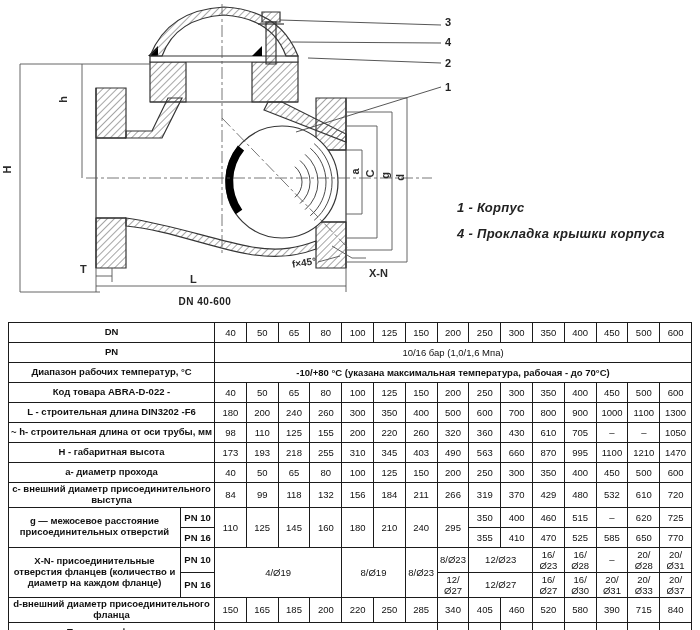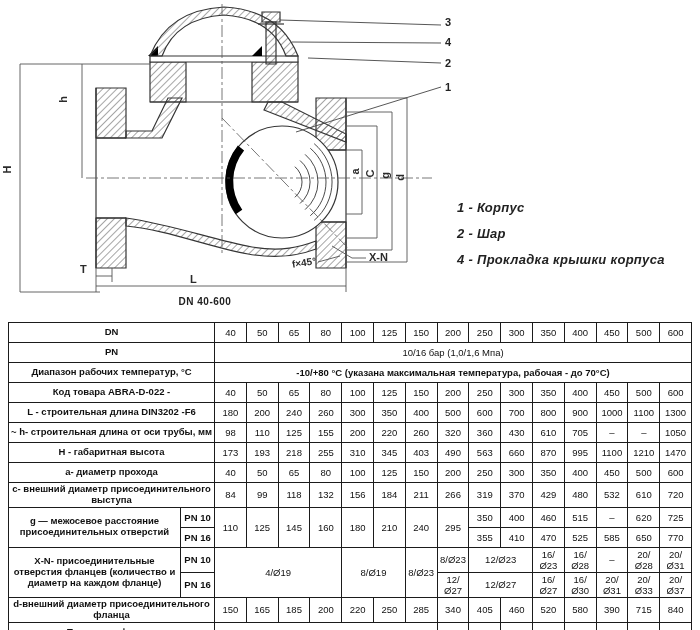--- a/index.html
+++ b/index.html
@@ -130,33 +130,32 @@
 
     
     <span class="dim rot" style="left:4px;top:164px;">H</span>
     <span class="dim rot" style="left:60px;top:94px;">h</span>
     <span class="dim" style="left:190px;top:274px;">L</span>
     <span class="dim" style="left:80px;top:264px;">T</span>
     <span class="dim rot" style="left:352px;top:166px;">a</span>
     <span class="dim rot" style="left:367px;top:168px;">C</span>
     <span class="dim rot" style="left:382px;top:170px;">g</span>
     <span class="dim rot" style="left:397px;top:172px;">d</span>
-    <span class="dim" style="left:369px;top:252px;">X-N</span>
+    <span class="dim" style="left:369px;top:268px;">X-N</span>
     <span class="dim" style="left:292px;top:258px;font-size:10px;transform:rotate(-8deg);">f×45°</span>
 
     
     <span class="callout" style="left:445px;top:16px;">3</span>
     <span class="callout" style="left:445px;top:36px;">4</span>
     <span class="callout" style="left:445px;top:57px;">2</span>
     <span class="callout" style="left:445px;top:81px;">1</span>
 
     
     <div id="legend">
         <div class="leg-item">1 - Корпус</div>
-        <div class="leg-item">2 - Шар</div>
         <div class="leg-item">4 - Прокладка крышки корпуса</div>
       </div>
 
     
     <div id="caption">DN 40-600</div>
   </div>
 
   <div id="spec-wrap">
     <table class="spec">
       <colgroup>

